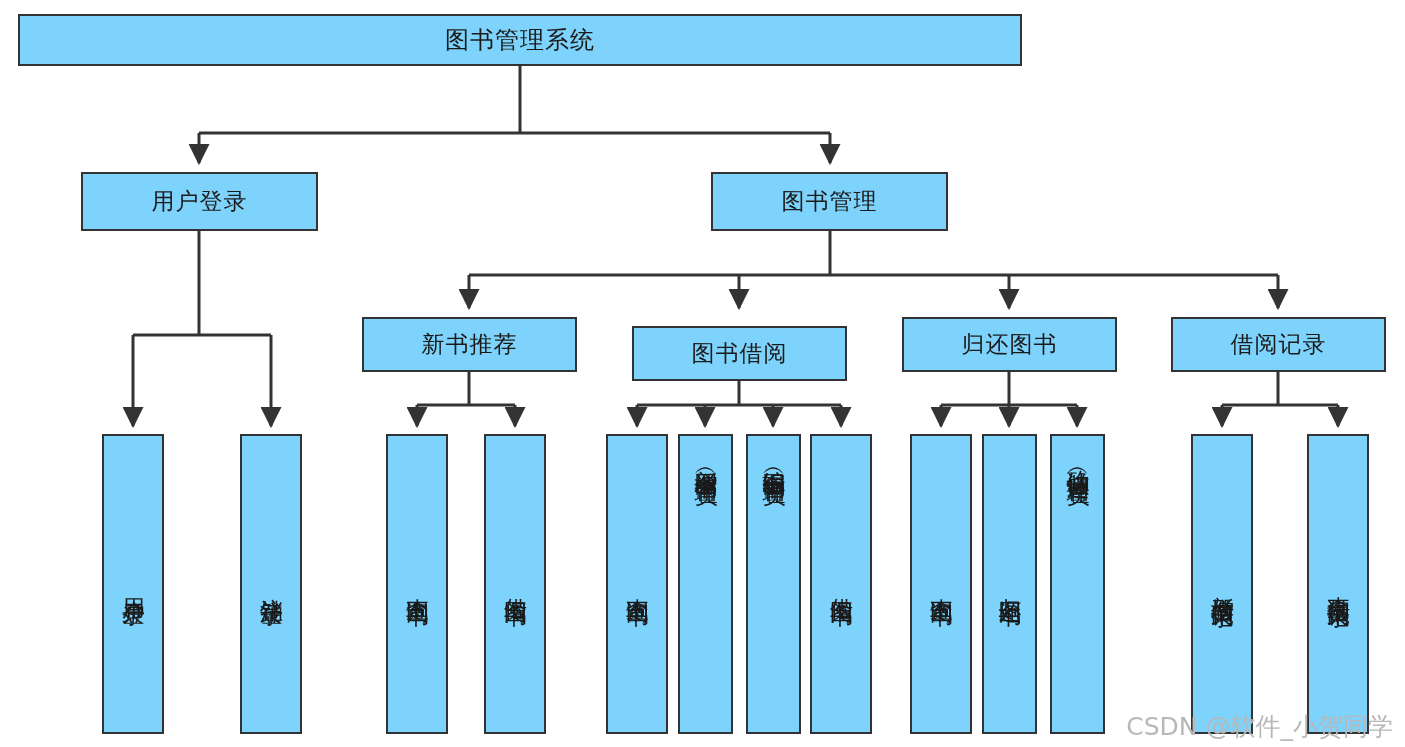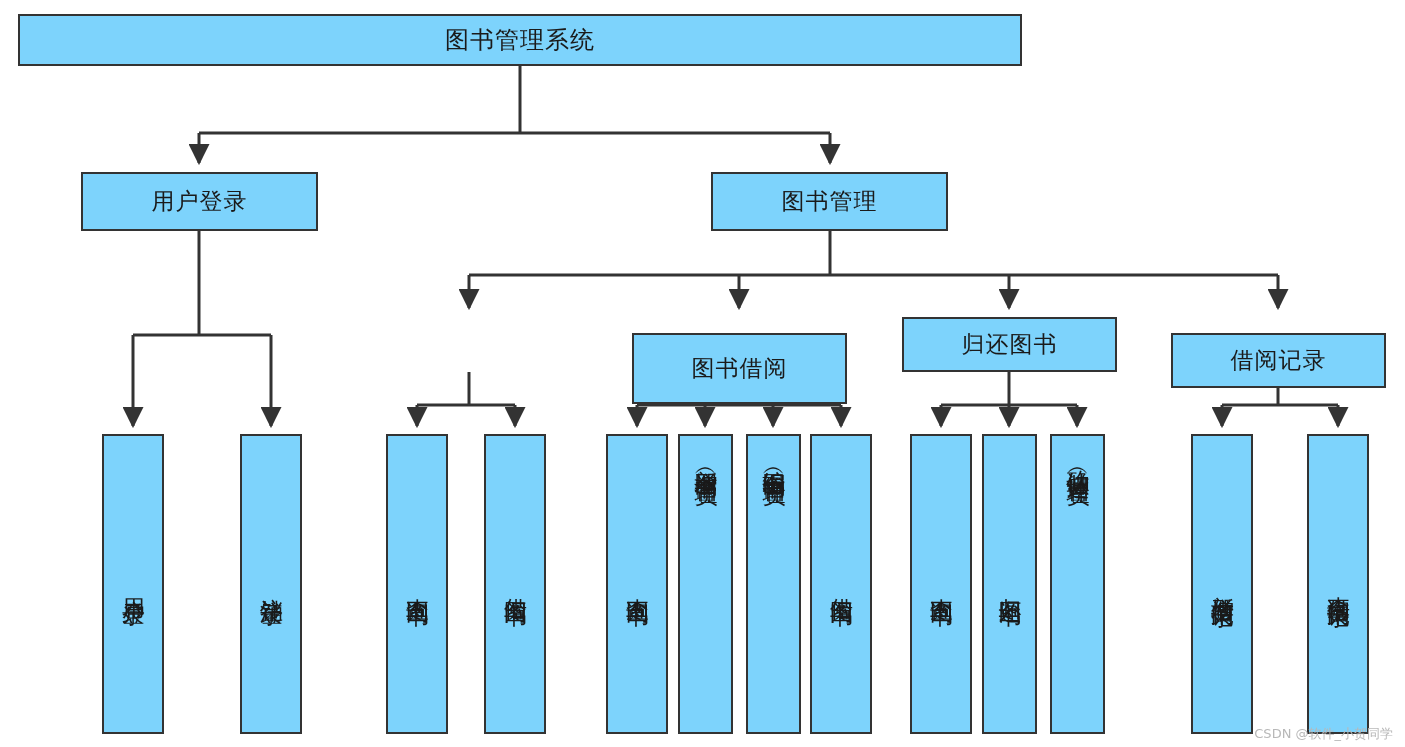--- a/index.html
+++ b/index.html
@@ -67,21 +67,21 @@
     padding-top: 0;
   }
   .node.vert.mid {
     align-items: center;
     padding-top: 0;
   }
   #watermark {
     position: absolute;
     right: 12px;
     bottom: 4px;
-    font-size: 13px;
+    font-size: 25px;
     color: #b8b8b8;
     z-index: 5;
     white-space: nowrap;
     pointer-events: none;
   }
 </style>
 </head>
 <body>
 
 <div id="diagram">
@@ -141,30 +141,33 @@
   </div>
 
   <div class="node horiz" style="left:81px; top:172px; width:237px; height:59px;">
     <span class="label">用户登录</span>
   </div>
 
   <div class="node horiz" style="left:711px; top:172px; width:237px; height:59px;">
     <span class="label">图书管理</span>
   </div>
 
-
-  <div class="node horiz" style="left:632px; top:333px; width:215px; height:71px;">
+  <div class="node horiz" style="left:362px; top:317px; width:215px; height:55px;">
+    <span class="label">新书推荐</span>
+  </div>
+
+  <div class="node horiz" style="left:632px; top:326px; width:215px; height:55px;">
     <span class="label">图书借阅</span>
   </div>
 
   <div class="node horiz" style="left:902px; top:317px; width:215px; height:55px;">
     <span class="label">归还图书</span>
   </div>
 
-  <div class="node horiz" style="left:1171px; top:317px; width:215px; height:55px;margin-top:16px;">
+  <div class="node horiz" style="left:1171px; top:317px; width:215px; height:55px;">
     <span class="label">借阅记录</span>
   </div>
 
   <div class="node vert mid" style="left:102px; top:434px; width:62px; height:300px;">
     <span class="label">用户登录</span>
   </div>
 
   <div class="node vert mid" style="left:240px; top:434px; width:62px; height:300px;">
     <span class="label">注销登录</span>
   </div>

